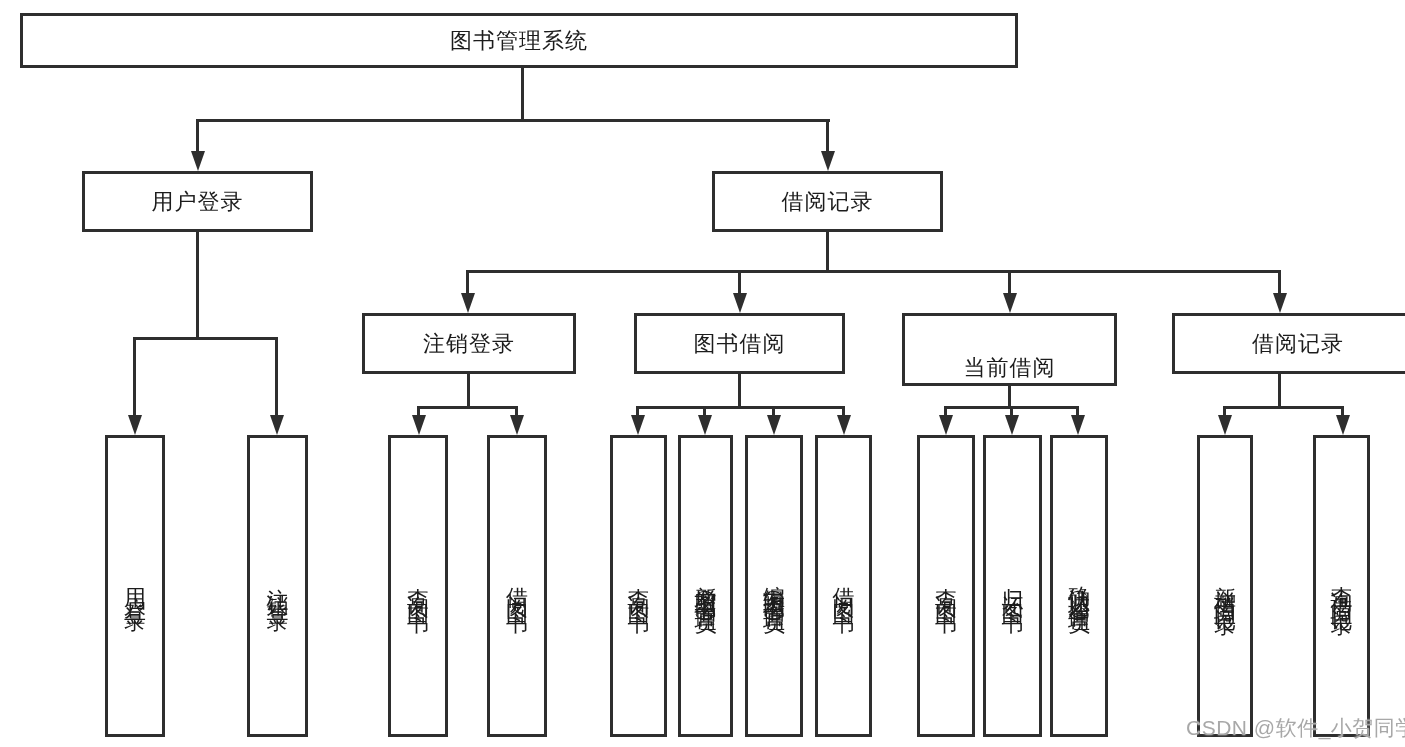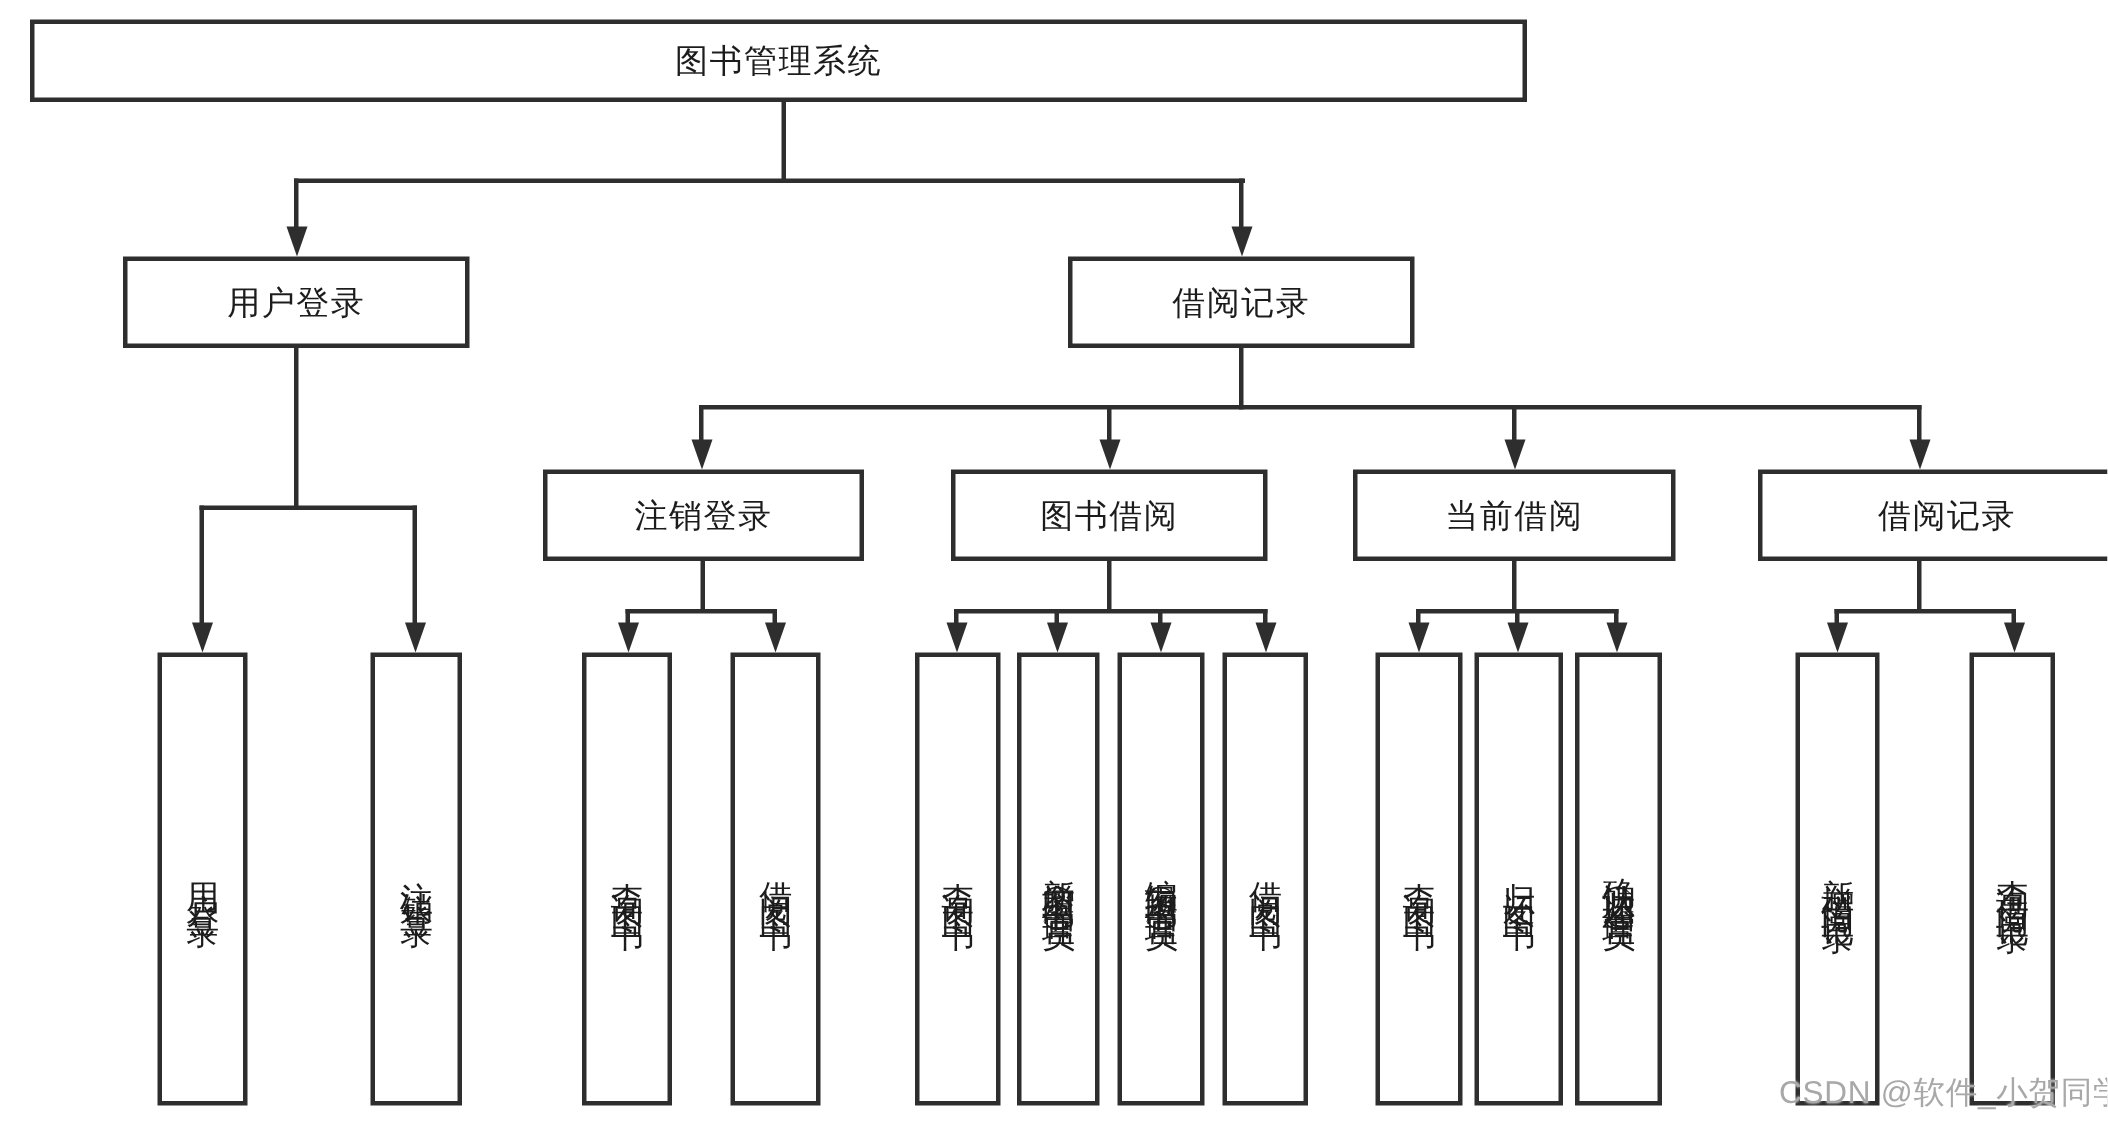--- a/index.html
+++ b/index.html
@@ -100,21 +100,21 @@
   <div class="ah" style="left:1003px; top:293px;"></div>
   <div class="vl" style="left:1278px; top:270px; height:25px;"></div>
   <div class="ah" style="left:1273px; top:293px;"></div>
 
   <div class="node" style="left:362px; top:313px; width:214px; height:61px;">
     <span>注销登录</span>
   </div>
   <div class="node" style="left:634px; top:313px; width:211px; height:61px;">
     <span>图书借阅</span>
   </div>
-  <div class="node" style="left:902px; top:313px; width:215px; height:61px;">
+  <div class="node" style="left:902px; top:313px; width:215px; height:73px;align-items:flex-end;">
     <span>当前借阅</span>
   </div>
   <div class="node" style="left:1172px; top:313px; width:252px; height:61px;">
     <span>借阅记录</span>
   </div>
 
   <div class="vl" style="left:467px; top:374px; height:34px;"></div>
   <div class="hl" style="left:417px; top:406px; width:101px;"></div>
   <div class="vl" style="left:417px; top:406px; height:12px;"></div>
   <div class="ah" style="left:412px; top:415px;"></div>

